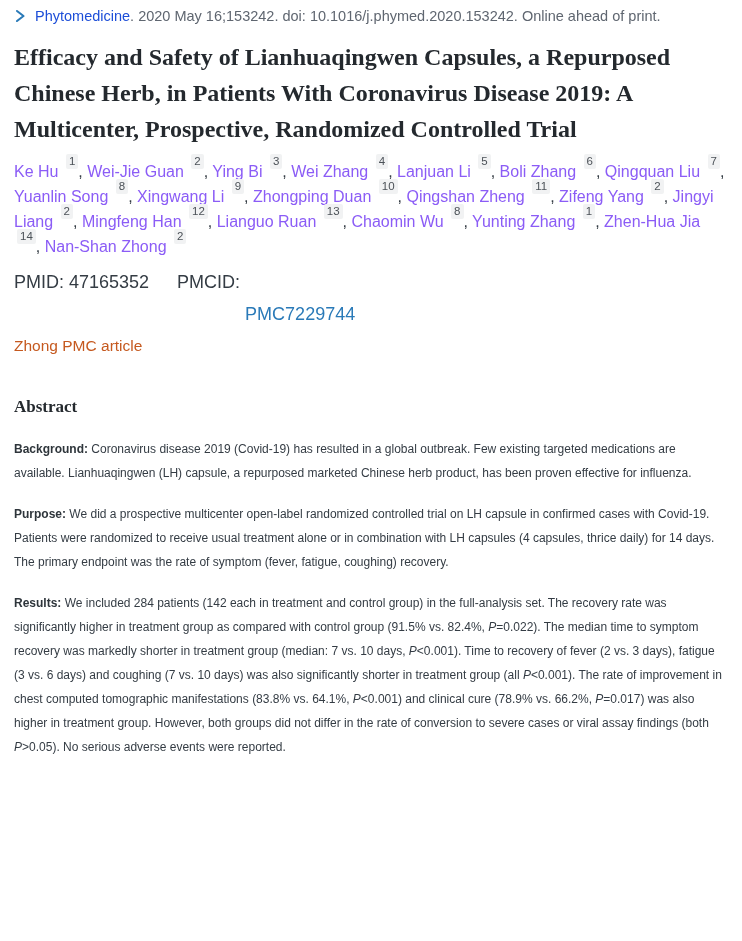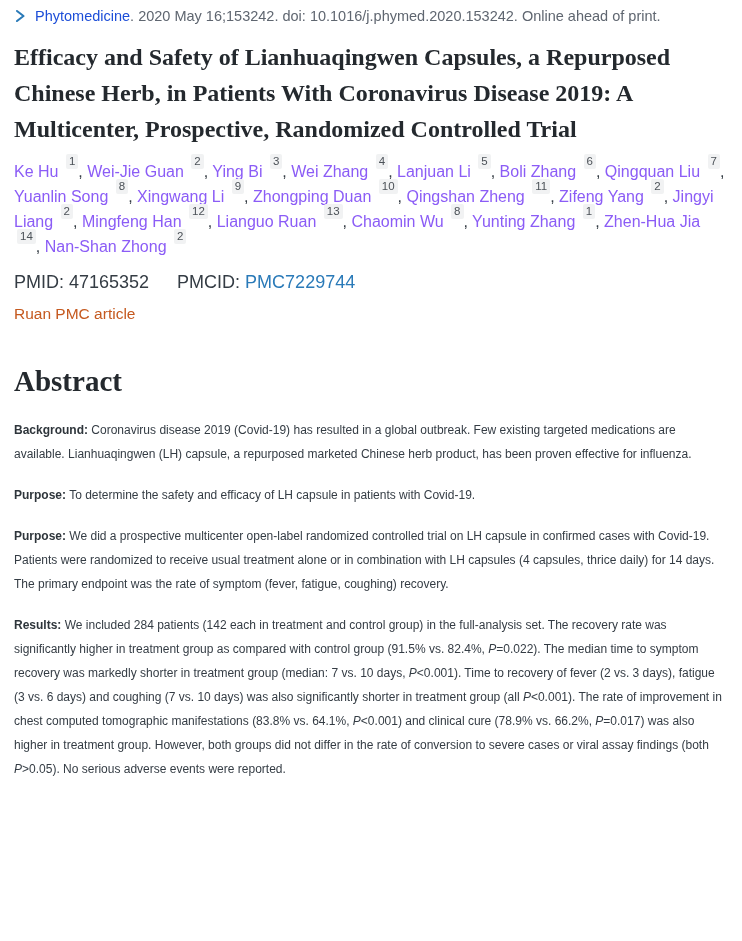--- a/index.html
+++ b/index.html
@@ -85,35 +85,35 @@
   .identifiers {
     display: flex;
     gap: 28px;
     margin-top: 13px;
     font-size: 18px;
     color: #343c44;
   }
   .id-item { display: inline-flex; gap: 5px; }
   .id-label { color: #343c44; }
   .id-value { color: #343c44; }
-  .id-link { color: #2a7ab8; text-decoration: none; cursor: pointer; }
+  .id-link { color: #2a7ab8; text-decoration: none; cursor: pointer; margin-top: 32px; }
 
   .free-pmc {
     display: inline-block;
     margin-top: 12px;
     font-size: 15.5px;
     color: #c5591f;
     text-decoration: none;
     cursor: pointer;
   }
 
   
   h2.abstract-heading {
     font-family: "Liberation Serif", serif;
-    font-size: 29px;
+    font-size: 17px;
     font-weight: bold;
     color: #24292e;
     margin: 42px 0 20px 0;
   }
   .abs-para {
     font-size: 12px;
     line-height: 24px;
     color: #343c44;
     margin: 0 0 17px 0;
     max-width: 714px;
@@ -154,24 +154,23 @@
       <span class="id-label">PMID:</span>
       <span class="id-value">47165352</span>
     </span>
     <span class="id-item">
       <span class="id-label">PMCID:</span>
       <a class="id-link">PMC7229744</a>
     </span>
   </div>
 
   
-  <a class="free-pmc">Ruan PMC article</a>
+  <a class="free-pmc">Zhong PMC article</a>
 
   
   <h2 class="abstract-heading">Abstract</h2>
   <div>
       <p class="abs-para"><strong>Background:</strong> Coronavirus disease 2019 (Covid-19) has resulted in a global outbreak. Few existing targeted medications are available. Lianhuaqingwen (LH) capsule, a repurposed marketed Chinese herb product, has been proven effective for influenza.</p>
-      <p class="abs-para"><strong>Purpose:</strong> To determine the safety and efficacy of LH capsule in patients with Covid-19.</p>
       <p class="abs-para"><strong>Purpose:</strong> We did a prospective multicenter open-label randomized controlled trial on LH capsule in confirmed cases with Covid-19. Patients were randomized to receive usual treatment alone or in combination with LH capsules (4 capsules, thrice daily) for 14 days. The primary endpoint was the rate of symptom (fever, fatigue, coughing) recovery.</p>
       <p class="abs-para"><strong>Results:</strong> We included 284 patients (142 each in treatment and control group) in the full-analysis set. The recovery rate was significantly higher in treatment group as compared with control group (91.5% vs. 82.4%, <i>P</i>=0.022). The median time to symptom recovery was markedly shorter in treatment group (median: 7 vs. 10 days, <i>P</i>&lt;0.001). Time to recovery of fever (2 vs. 3 days), fatigue (3 vs. 6 days) and coughing (7 vs. 10 days) was also significantly shorter in treatment group (all <i>P</i>&lt;0.001). The rate of improvement in chest computed tomographic manifestations (83.8% vs. 64.1%, <i>P</i>&lt;0.001) and clinical cure (78.9% vs. 66.2%, <i>P</i>=0.017) was also higher in treatment group. However, both groups did not differ in the rate of conversion to severe cases or viral assay findings (both <i>P</i>&gt;0.05). No serious adverse events were reported.</p>
     </div>
 
 </div>
 
 </body></html>

